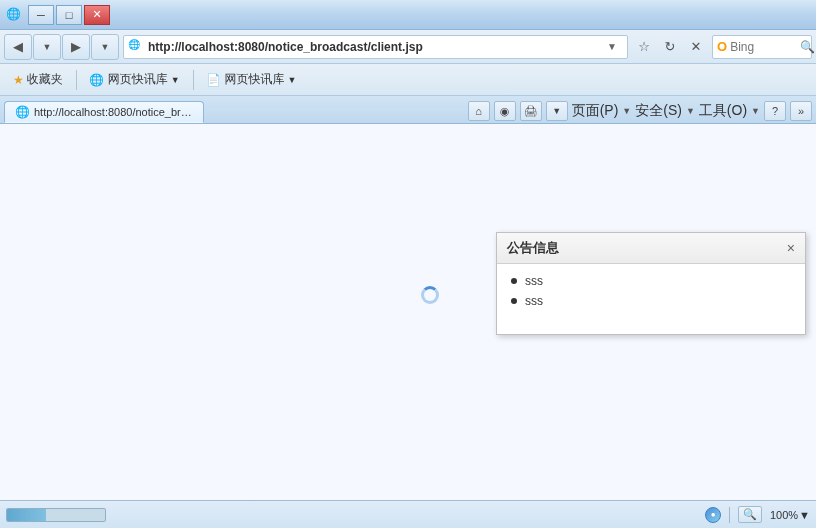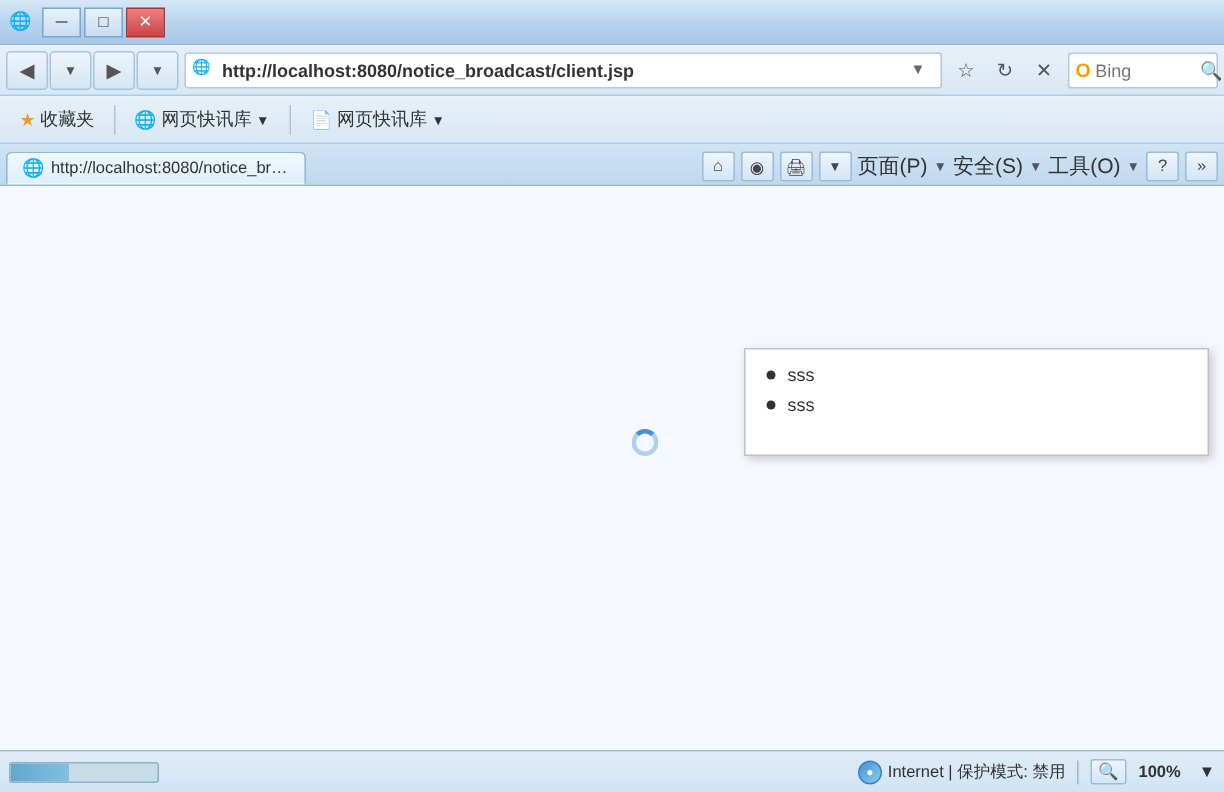--- a/index.html
+++ b/index.html
@@ -369,24 +369,23 @@
       color: white;
     }
     .status-divider {
       width: 1px;
       height: 16px;
       background: #a0b8cc;
     }
     .status-zoom {
       display: flex;
       align-items: center;
-      gap: 12px;
+      gap: 1px;
       font-size: 11px;
       color: #333;
-      font-weight: bold;
     }
     .status-btn {
       padding: 1px 4px;
       background: linear-gradient(to bottom, #eef4fc, #d4e6f4);
       border: 1px solid #a0bcd4;
       border-radius: 2px;
       cursor: pointer;
       font-size: 11px;
       color: #333;
     }
@@ -471,20 +470,24 @@
   </div>
 </div>
 
 <div class="content-area">
 
   <div class="loading-cursor" style="position:absolute;top:46%;left:53%;">
     <div class="loading-spinner"></div>
   </div>
 
   <div class="notice-panel">
+    <div class="notice-header">
+      <span class="notice-title">公告信息</span>
+      <button class="notice-close">×</button>
+    </div>
     <div class="notice-body">
       <div class="notice-item">
         <div class="notice-bullet"></div>
         <span>sss</span>
       </div>
       <div class="notice-item">
         <div class="notice-bullet"></div>
         <span>sss</span>
       </div>
     </div>
@@ -492,21 +495,20 @@
 </div>
 
 <div class="status-bar">
   <div class="status-progress">
     <div class="status-progress-inner"></div>
   </div>
   <div class="status-spacer"></div>
   <div class="status-right">
     <div class="status-internet">
       <div class="status-globe">●</div>
-      <span>Internet | 保护模式: 禁用</span>
     </div>
     <div class="status-divider"></div>
     <button class="status-btn">🔍</button>
     <div class="status-zoom">
       <span>100%</span>
       <span>▼</span>
     </div>
   </div>
 </div>
 

